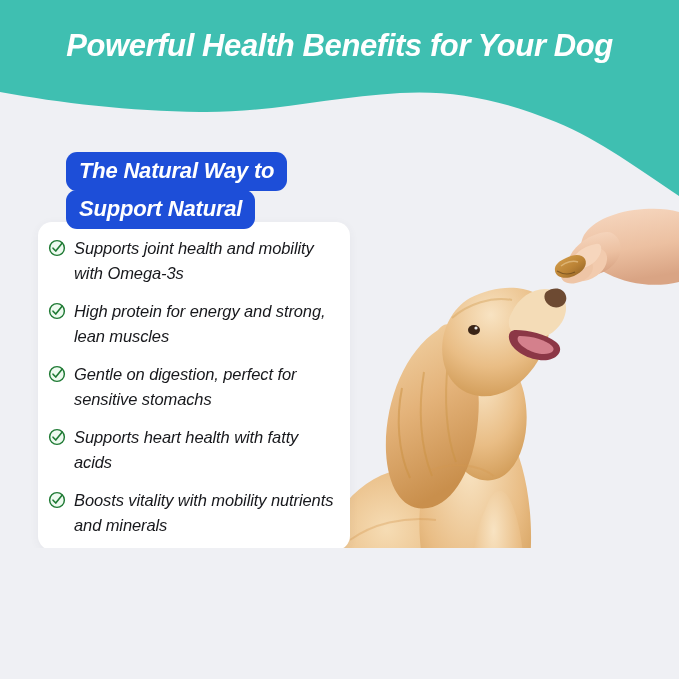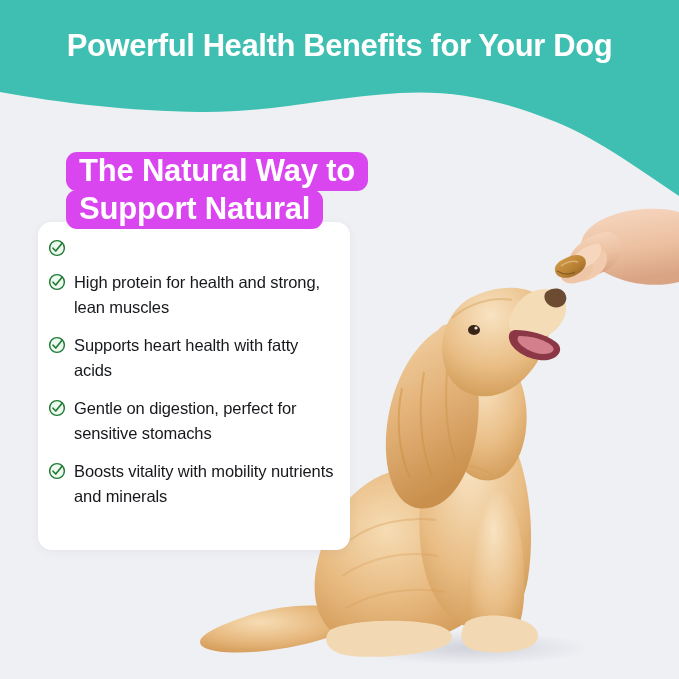--- a/index.html
+++ b/index.html
@@ -12,23 +12,24 @@
     overflow: hidden;
     background: #eff0f4;
     font-family: "Liberation Sans", sans-serif;
     position: relative;
   }
 
   #stage {
     position: absolute;
     inset: 0;
     width: 679px;
-    height: 679px;
+    height: 548px;
     background: #eff0f4;
     overflow: hidden;
+    font-style: italic;
   }
 
   
   .header-wave {
     position: absolute;
     top: 0;
     left: 0;
     width: 679px;
     height: 210px;
     z-index: 1;
@@ -106,23 +107,23 @@
   
   .subhead {
     position: absolute;
     left: 66px;
     top: 152px;
     z-index: 6;
     width: 280px;
   }
   .subhead-line {
     display: block;
-    background: #d946ef;
+    background: #1d4ed8;
     color: #ffffff;
-    font-size: 31px;
+    font-size: 22px;
     font-weight: bold;
     letter-spacing: -0.2px;
     line-height: 33px;
     padding: 2px 13px 4px 13px;
     border-radius: 11px;
     width: max-content;
     max-width: 280px;
   }
   .subhead-line.line1 { border-radius: 11px 11px 11px 11px; }
   .subhead-line.line2 { margin-top: -1px; border-radius: 11px; }
@@ -240,50 +241,51 @@
   <div class="benefits-card">
     <div class="benefit-list">
 
       <div class="benefit-item">
         <span class="check-icon">
           <svg viewBox="0 0 20 20" xmlns="http://www.w3.org/2000/svg">
             <circle cx="10" cy="10" r="8.2" fill="#eefaf0" stroke="#1f7a34" stroke-width="1.6"></circle>
             <path d="M5.6,10.2 L8.6,13.4 L15.6,4.8" fill="none" stroke="#1f7a34" stroke-width="1.8" stroke-linecap="round" stroke-linejoin="round"></path>
           </svg>
         </span>
-      </div>
-
-      <div class="benefit-item">
-        <span class="check-icon">
-          <svg viewBox="0 0 20 20" xmlns="http://www.w3.org/2000/svg">
-            <circle cx="10" cy="10" r="8.2" fill="#eefaf0" stroke="#1f7a34" stroke-width="1.6"></circle>
-            <path d="M5.6,10.2 L8.6,13.4 L15.6,4.8" fill="none" stroke="#1f7a34" stroke-width="1.8" stroke-linecap="round" stroke-linejoin="round"></path>
-          </svg>
-        </span>
-        <span class="benefit-text">High protein for health and strong, lean muscles</span>
+        <span class="benefit-text">Supports joint health and mobility with Omega-3s</span>
+      </div>
+
+      <div class="benefit-item">
+        <span class="check-icon">
+          <svg viewBox="0 0 20 20" xmlns="http://www.w3.org/2000/svg">
+            <circle cx="10" cy="10" r="8.2" fill="#eefaf0" stroke="#1f7a34" stroke-width="1.6"></circle>
+            <path d="M5.6,10.2 L8.6,13.4 L15.6,4.8" fill="none" stroke="#1f7a34" stroke-width="1.8" stroke-linecap="round" stroke-linejoin="round"></path>
+          </svg>
+        </span>
+        <span class="benefit-text">High protein for energy and strong, lean muscles</span>
+      </div>
+
+      <div class="benefit-item">
+        <span class="check-icon">
+          <svg viewBox="0 0 20 20" xmlns="http://www.w3.org/2000/svg">
+            <circle cx="10" cy="10" r="8.2" fill="#eefaf0" stroke="#1f7a34" stroke-width="1.6"></circle>
+            <path d="M5.6,10.2 L8.6,13.4 L15.6,4.8" fill="none" stroke="#1f7a34" stroke-width="1.8" stroke-linecap="round" stroke-linejoin="round"></path>
+          </svg>
+        </span>
+        <span class="benefit-text">Gentle on digestion, perfect for sensitive stomachs</span>
       </div>
 
       <div class="benefit-item">
         <span class="check-icon">
           <svg viewBox="0 0 20 20" xmlns="http://www.w3.org/2000/svg">
             <circle cx="10" cy="10" r="8.2" fill="#eefaf0" stroke="#1f7a34" stroke-width="1.6"></circle>
             <path d="M5.6,10.2 L8.6,13.4 L15.6,4.8" fill="none" stroke="#1f7a34" stroke-width="1.8" stroke-linecap="round" stroke-linejoin="round"></path>
           </svg>
         </span>
         <span class="benefit-text">Supports heart health with fatty acids</span>
-      </div>
-
-      <div class="benefit-item">
-        <span class="check-icon">
-          <svg viewBox="0 0 20 20" xmlns="http://www.w3.org/2000/svg">
-            <circle cx="10" cy="10" r="8.2" fill="#eefaf0" stroke="#1f7a34" stroke-width="1.6"></circle>
-            <path d="M5.6,10.2 L8.6,13.4 L15.6,4.8" fill="none" stroke="#1f7a34" stroke-width="1.8" stroke-linecap="round" stroke-linejoin="round"></path>
-          </svg>
-        </span>
-        <span class="benefit-text">Gentle on digestion, perfect for sensitive stomachs</span>
       </div>
 
       <div class="benefit-item">
         <span class="check-icon">
           <svg viewBox="0 0 20 20" xmlns="http://www.w3.org/2000/svg">
             <circle cx="10" cy="10" r="8.2" fill="#eefaf0" stroke="#1f7a34" stroke-width="1.6"></circle>
             <path d="M5.6,10.2 L8.6,13.4 L15.6,4.8" fill="none" stroke="#1f7a34" stroke-width="1.8" stroke-linecap="round" stroke-linejoin="round"></path>
           </svg>
         </span>
         <span class="benefit-text">Boosts vitality with mobility nutrients and minerals</span>

